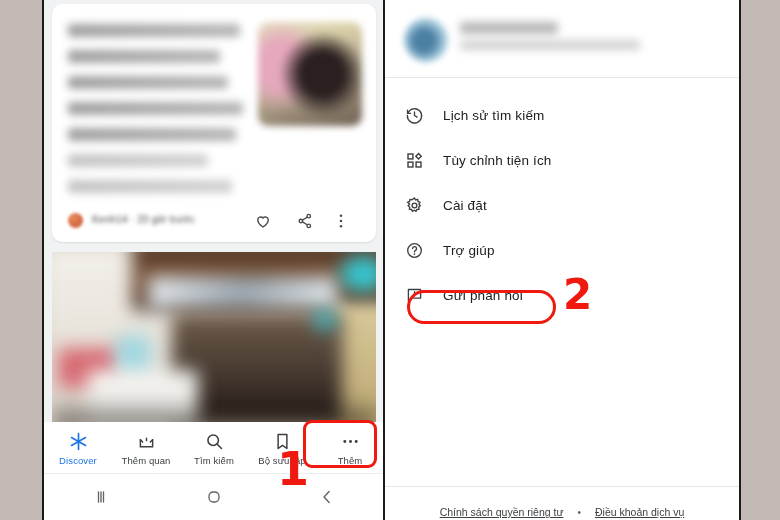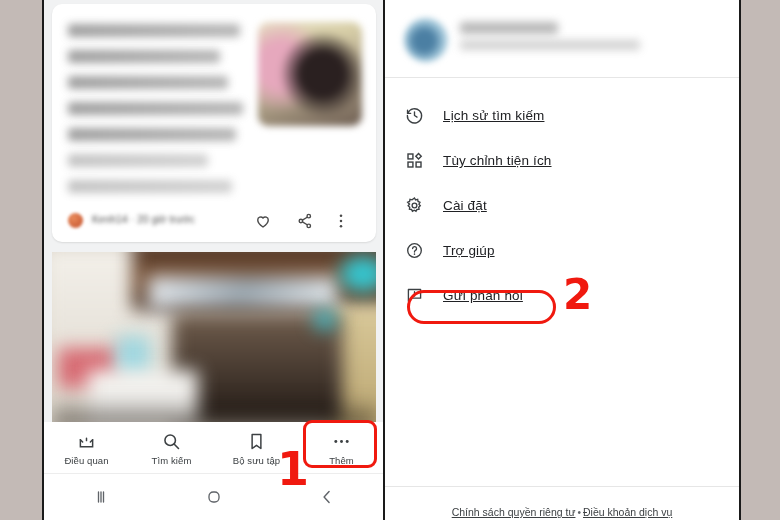--- a/index.html
+++ b/index.html
@@ -84,25 +84,25 @@
   .acct-name{position:absolute;left:75px;top:22px;width:98px;height:12px;border-radius:3px;
     background:#8b8b8b;filter:blur(4px);opacity:.62;}
   .acct-mail{position:absolute;left:75px;top:40px;width:180px;height:10px;border-radius:3px;
     background:#9c9c9c;filter:blur(4px);opacity:.45;}
   .rule{position:absolute;left:0;right:0;height:1px;background:#e6e6e6;}
 
   .menu{position:absolute;left:0;right:0;top:79px;}
   .mi{position:relative;height:45px;display:flex;align-items:center;}
   .mi-ico{width:58px;display:flex;align-items:center;justify-content:center;color:#3c4043;}
   .mi-ico svg{display:block}
-  .mi-lbl{font-size:13.5px;color:#202124;letter-spacing:.15px;text-decoration:underline;}
+  .mi-lbl{font-size:13.5px;color:#202124;letter-spacing:.15px;}
 
   .foot{position:absolute;left:0;right:0;bottom:0;height:34px;background:#fff;}
   .foot-in{position:absolute;left:0;right:0;bottom:2px;display:flex;justify-content:center;
-           align-items:flex-end;gap:2px;}
+           align-items:flex-end;gap:14px;}
   .foot a{font-size:10.5px;color:#3c4043;text-decoration:underline;white-space:nowrap;}
   .foot .dot{font-size:10px;color:#5f6368;}
 
   
   .hl{position:absolute;border:3.2px solid #f0190f;border-radius:9px;box-sizing:border-box;}
   .hl-more{left:303px;top:420px;width:74px;height:48px;}
   .hl-settings{left:407px;top:290px;width:149px;height:34px;border-radius:18px;}
   .marker{position:absolute;color:#f0190f;font-weight:bold;line-height:1;
           font-family:"DejaVu Sans",sans-serif;}
   .mk-1{left:277px;top:446px;font-size:46px;}
@@ -170,29 +170,37 @@
         <div class="px p-teal2"></div>
         <div class="px p-red"></div>
         <div class="px p-cyan"></div>
         <div class="px p-white"></div>
         <div class="px p-shadow"></div>
       </div>
     </div>
 
     <div class="tabbar">
 
+      <div class="tab active">
+        <span>
+          <svg width="21" height="21" viewBox="0 0 24 24" stroke="#1a73e8" stroke-width="1.9" stroke-linecap="round">
+            <path d="M12 3v18M4 7.5l16 9M20 7.5l-16 9"></path>
+          </svg>
+        </span>
+        <span class="tab-lbl">Discover</span>
+      </div>
 
       <div class="tab">
         <span>
           <svg width="21" height="21" viewBox="0 0 24 24" fill="none" stroke="#3c4043" stroke-width="1.7" stroke-linecap="round">
             <path d="M5 10v8h14v-8"></path>
               <path d="M5 10l2.6 2.6M19 10l-2.6 2.6M12 8.2V11"></path>
           </svg>
         </span>
-        <span class="tab-lbl">Điều quan</span>
+        <span class="tab-lbl">Thêm quan</span>
       </div>
 
       <div class="tab">
         <span>
           <svg width="21" height="21" viewBox="0 0 24 24" fill="none" stroke="#3c4043" stroke-width="1.8" stroke-linecap="round">
             <circle cx="10.5" cy="10.5" r="6"></circle>
               <path d="M15.2 15.2 20 20"></path>
           </svg>
         </span>
         <span class="tab-lbl">Tìm kiếm</span>

